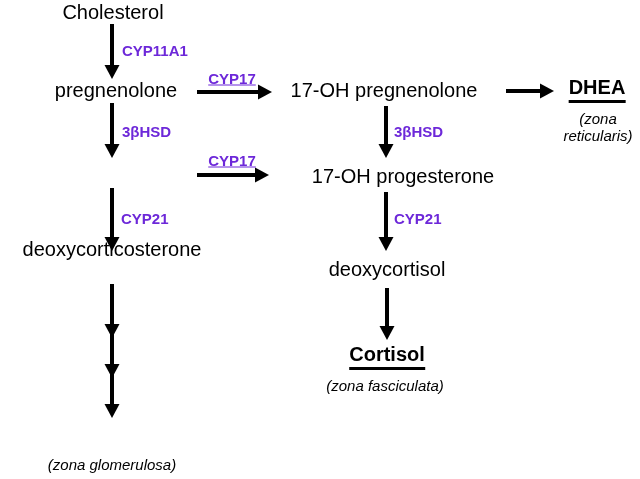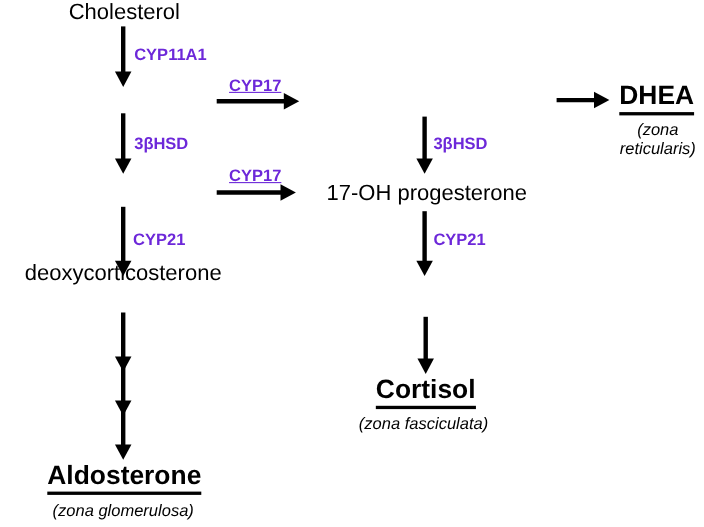--- a/index.html
+++ b/index.html
@@ -32,21 +32,21 @@
     position: absolute;
     white-space: nowrap;
     color: #000000;
   }
   .node {
     font-size: 20px;
     font-weight: normal;
     transform: translate(-50%, -50%);
   }
   .terminal {
-    font-size: 24px;
+    font-size: 20px;
     font-weight: bold;
     transform: translate(-50%, -50%);
     border-bottom: 3px solid #000000;
     padding-bottom: 2px;
     line-height: 1.05;
   }
   .enzyme {
     font-size: 15px;
     font-weight: bold;
     color: #6d28d9;
@@ -124,35 +124,37 @@
     </g>
 
     <g>
       <line x1="387" y1="288" x2="387" y2="330"></line>
       <polygon points="379.5,326 394.5,326 387,340"></polygon>
     </g>
   </svg>
 
   <div class="lbl node" style="left:113px; top:12px;">Cholesterol</div>
 
+  <div class="lbl node" style="left:116px; top:90px;">pregnenolone</div>
 
+  <div class="lbl node" style="left:384px; top:90px;">17-OH pregnenolone</div>
 
   <div class="lbl terminal" style="left:597px; top:90px;">DHEA</div>
   <div class="lbl zone wrap" style="left:598px; top:110px;">(zona reticularis)</div>
 
 
-  <div class="lbl node" style="left:388px; top:176px;">17-OH progesterone</div>
+  <div class="lbl node" style="left:403px; top:176px;">17-OH progesterone</div>
 
   <div class="lbl node" style="left:112px; top:249px;">deoxycorticosterone</div>
 
+  <div class="lbl node" style="left:387px; top:269px;">deoxycortisol</div>
 
   <div class="lbl terminal" style="left:387px; top:357px;text-align:center;">Cortisol</div>
   <div class="lbl zone" style="left:385px; top:377px;text-align:right;">(zona fasciculata)</div>
 
-  <div class="lbl terminal" style="left:113px; top:435px;">Aldosterone</div>
   <div class="lbl zone" style="left:112px; top:456px;">(zona glomerulosa)</div>
 
   <div class="lbl enzyme" style="left:122px; top:50px;">CYP11A1</div>
 
   <div class="lbl enzyme centered" style="left:232px; top:78px;">CYP17</div>
 
   <div class="lbl enzyme" style="left:122px; top:131px;">3βHSD</div>
 
   <div class="lbl enzyme" style="left:394px; top:131px;">3βHSD</div>
 

